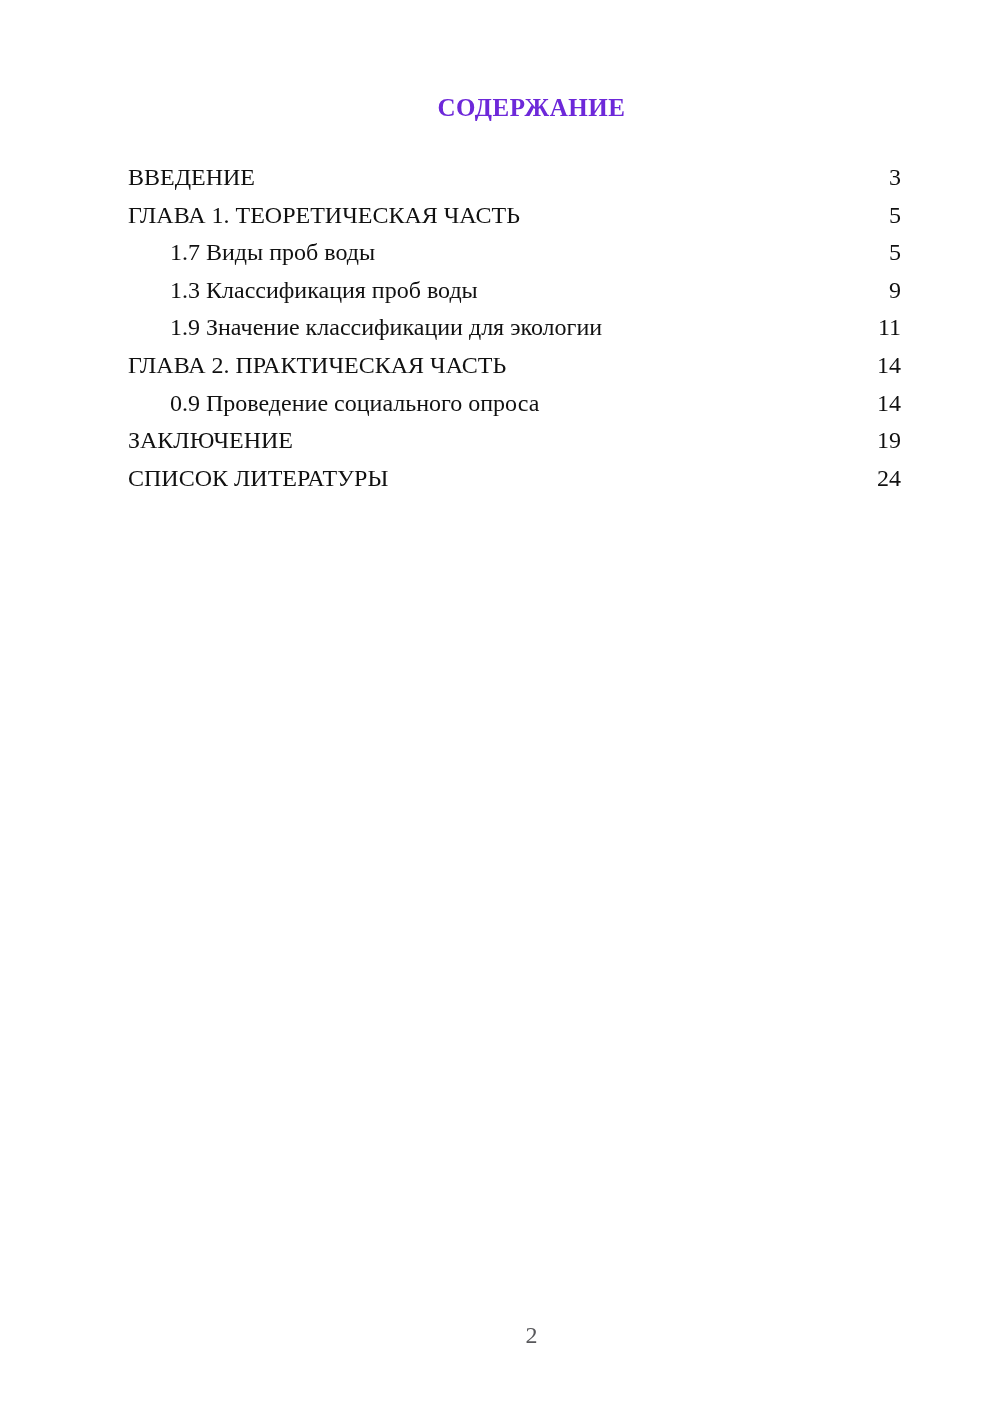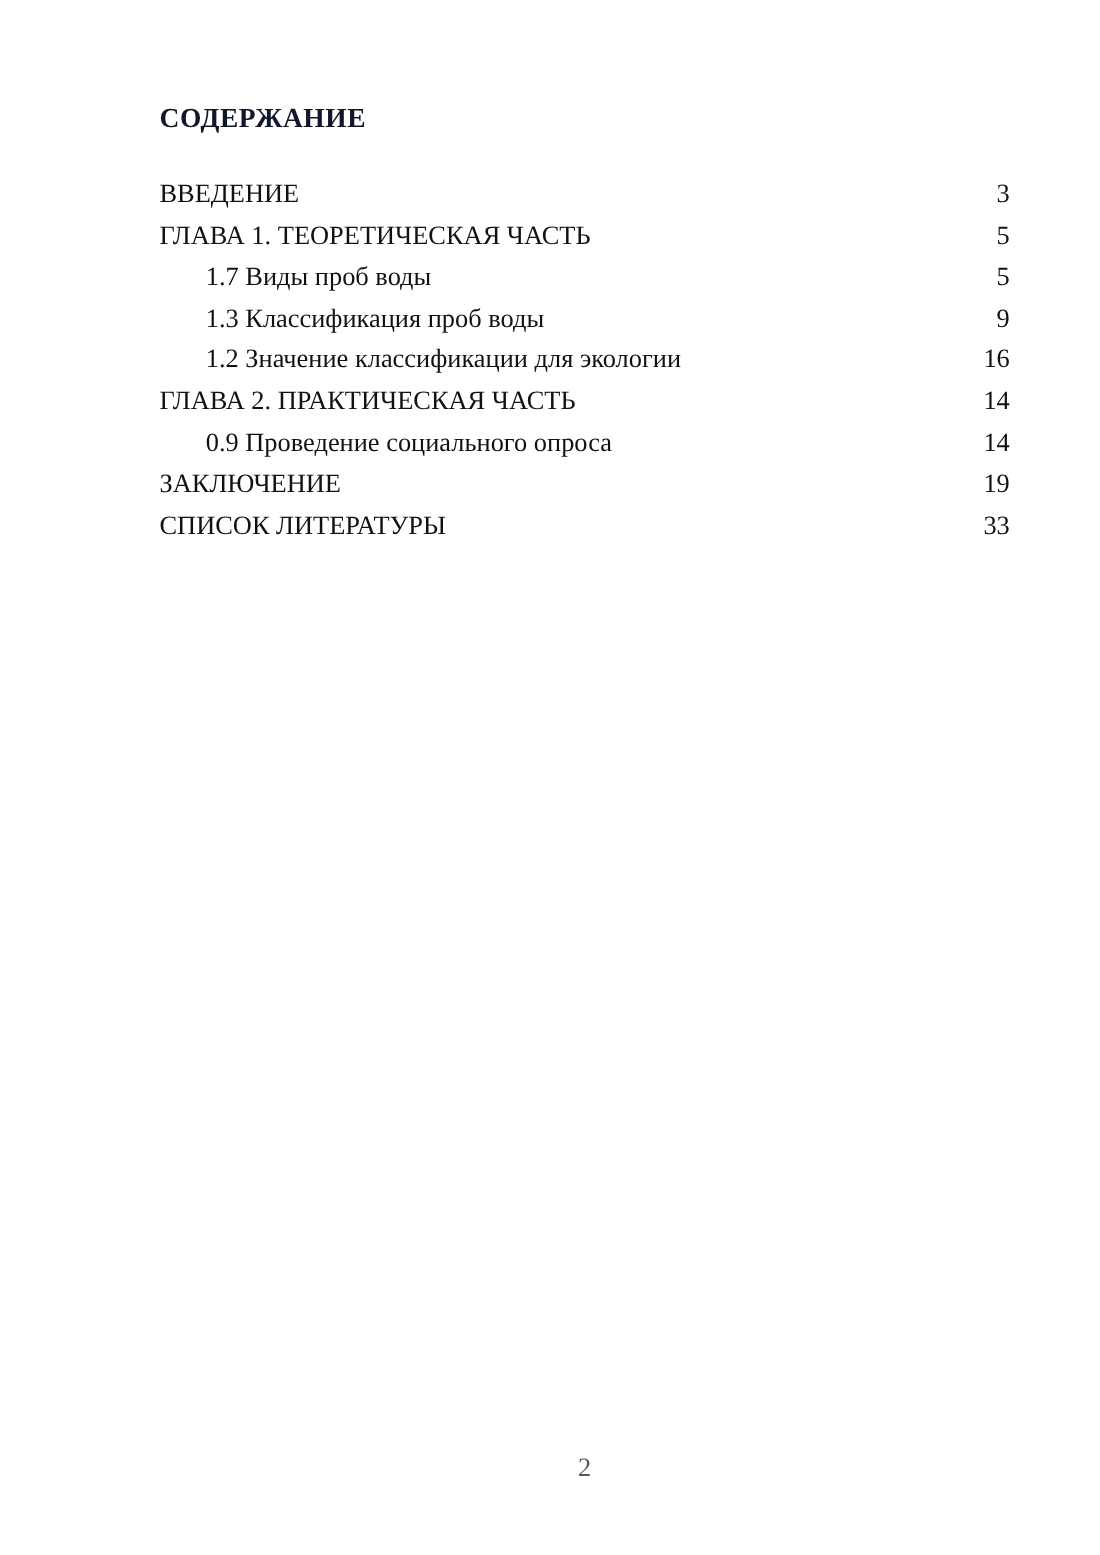--- a/index.html
+++ b/index.html
@@ -15,30 +15,30 @@
     font-family: "Liberation Serif", "DejaVu Serif", serif;
     color: #111111;
     overflow: hidden;
     box-sizing: border-box;
   }
   .doc-title {
     position: absolute;
     top: 94px;
     left: 145px;
     width: 773px;
-    text-align: left;
+    text-align: center;
     font-size: 25px;
     font-weight: bold;
     letter-spacing: 0.5px;
-    color: #0f172a;
+    color: #6d28d9;
   }
   .toc {
     position: absolute;
     top: 159px;
-    left: 145px;
+    left: 128px;
     width: 773px;
   }
   .toc-row {
     display: flex;
     align-items: baseline;
     height: 37.6px;
     line-height: 37.6px;
     font-size: 24px;
   }
   .toc-row .toc-label {
@@ -87,41 +87,41 @@
     <span class="toc-page">5</span>
   </div>
 
 
   <div class="toc-row level-1">
     <span class="toc-label">1.3 Классификация проб воды</span>
     <span class="toc-page">9</span>
   </div>
 
   <div class="toc-row level-1">
-    <span class="toc-label">1.2 Значение классификации для экологии</span>
-    <span class="toc-page">16</span>
+    <span class="toc-label">1.9 Значение классификации для экологии</span>
+    <span class="toc-page">11</span>
   </div>
 
   <div class="toc-row level-0">
     <span class="toc-label">ГЛАВА 2. ПРАКТИЧЕСКАЯ ЧАСТЬ</span>
     <span class="toc-page">14</span>
   </div>
 
   <div class="toc-row level-1">
     <span class="toc-label">0.9 Проведение социального опроса</span>
     <span class="toc-page">14</span>
   </div>
 
 
   <div class="toc-row level-0">
     <span class="toc-label">ЗАКЛЮЧЕНИЕ</span>
     <span class="toc-page">19</span>
   </div>
 
   <div class="toc-row level-0">
     <span class="toc-label">СПИСОК ЛИТЕРАТУРЫ</span>
-    <span class="toc-page">33</span>
+    <span class="toc-page">24</span>
   </div>
 </div>
 
   <div class="footer-pagenum">2</div>
 
 </div>
 
 </body></html>

